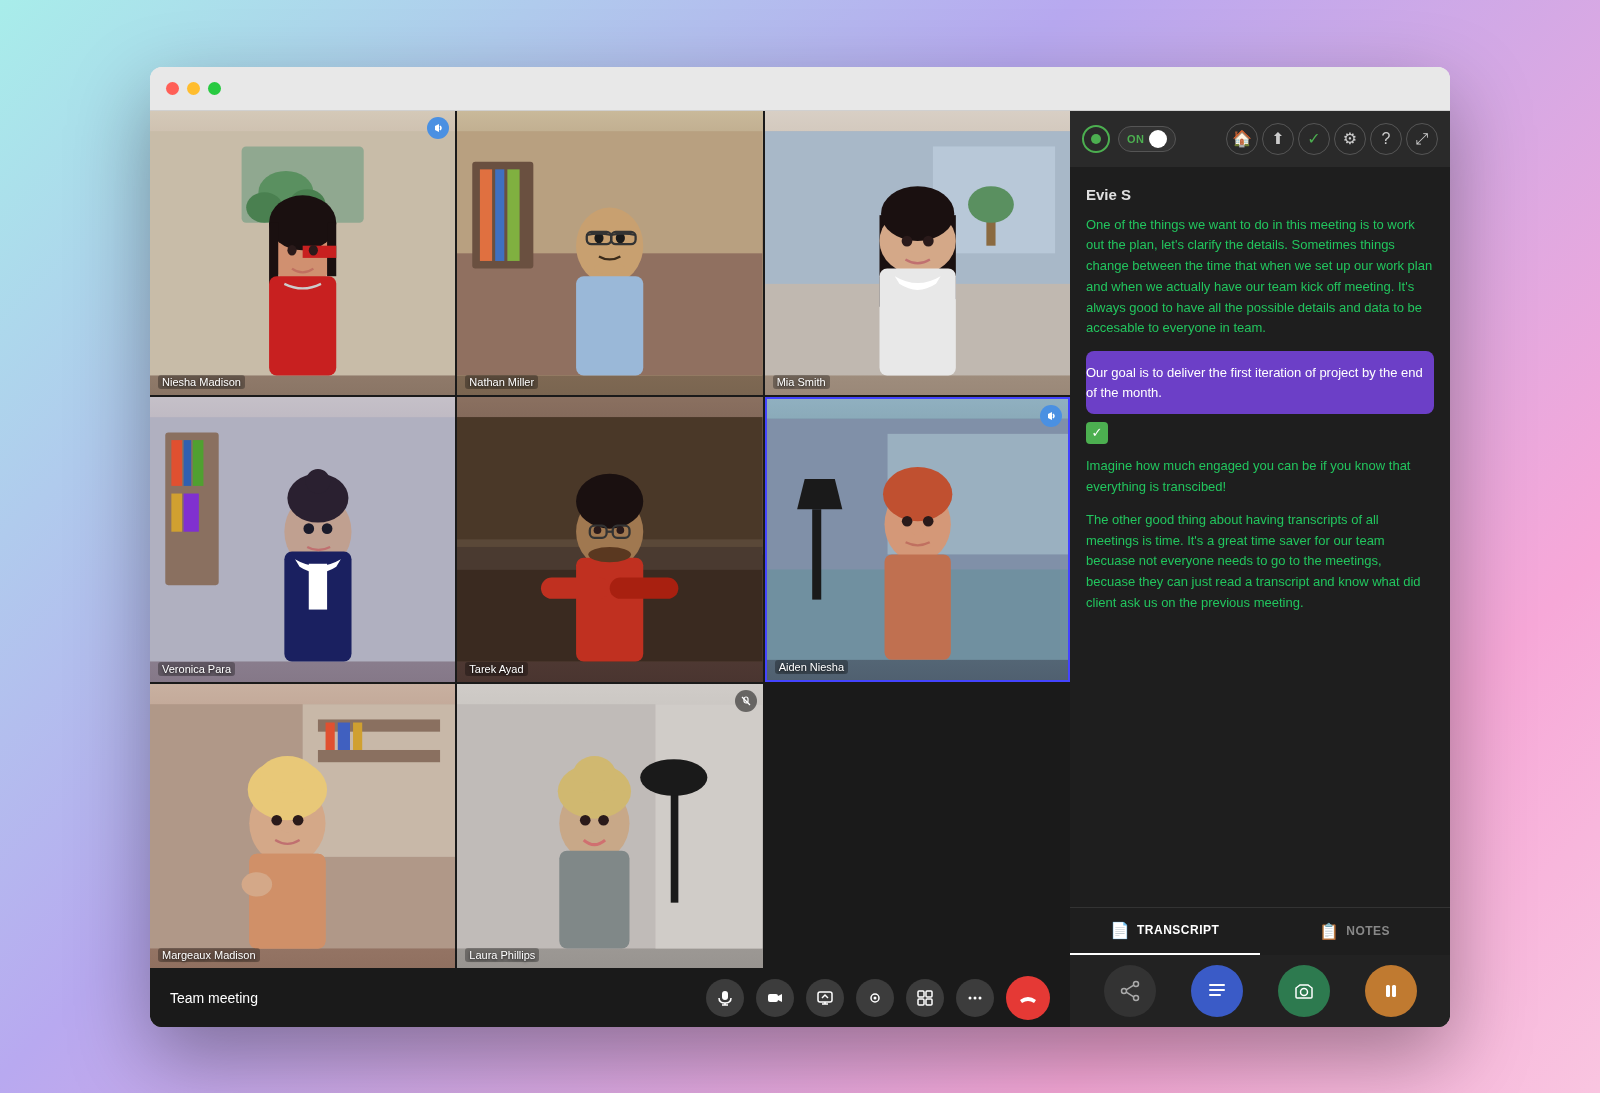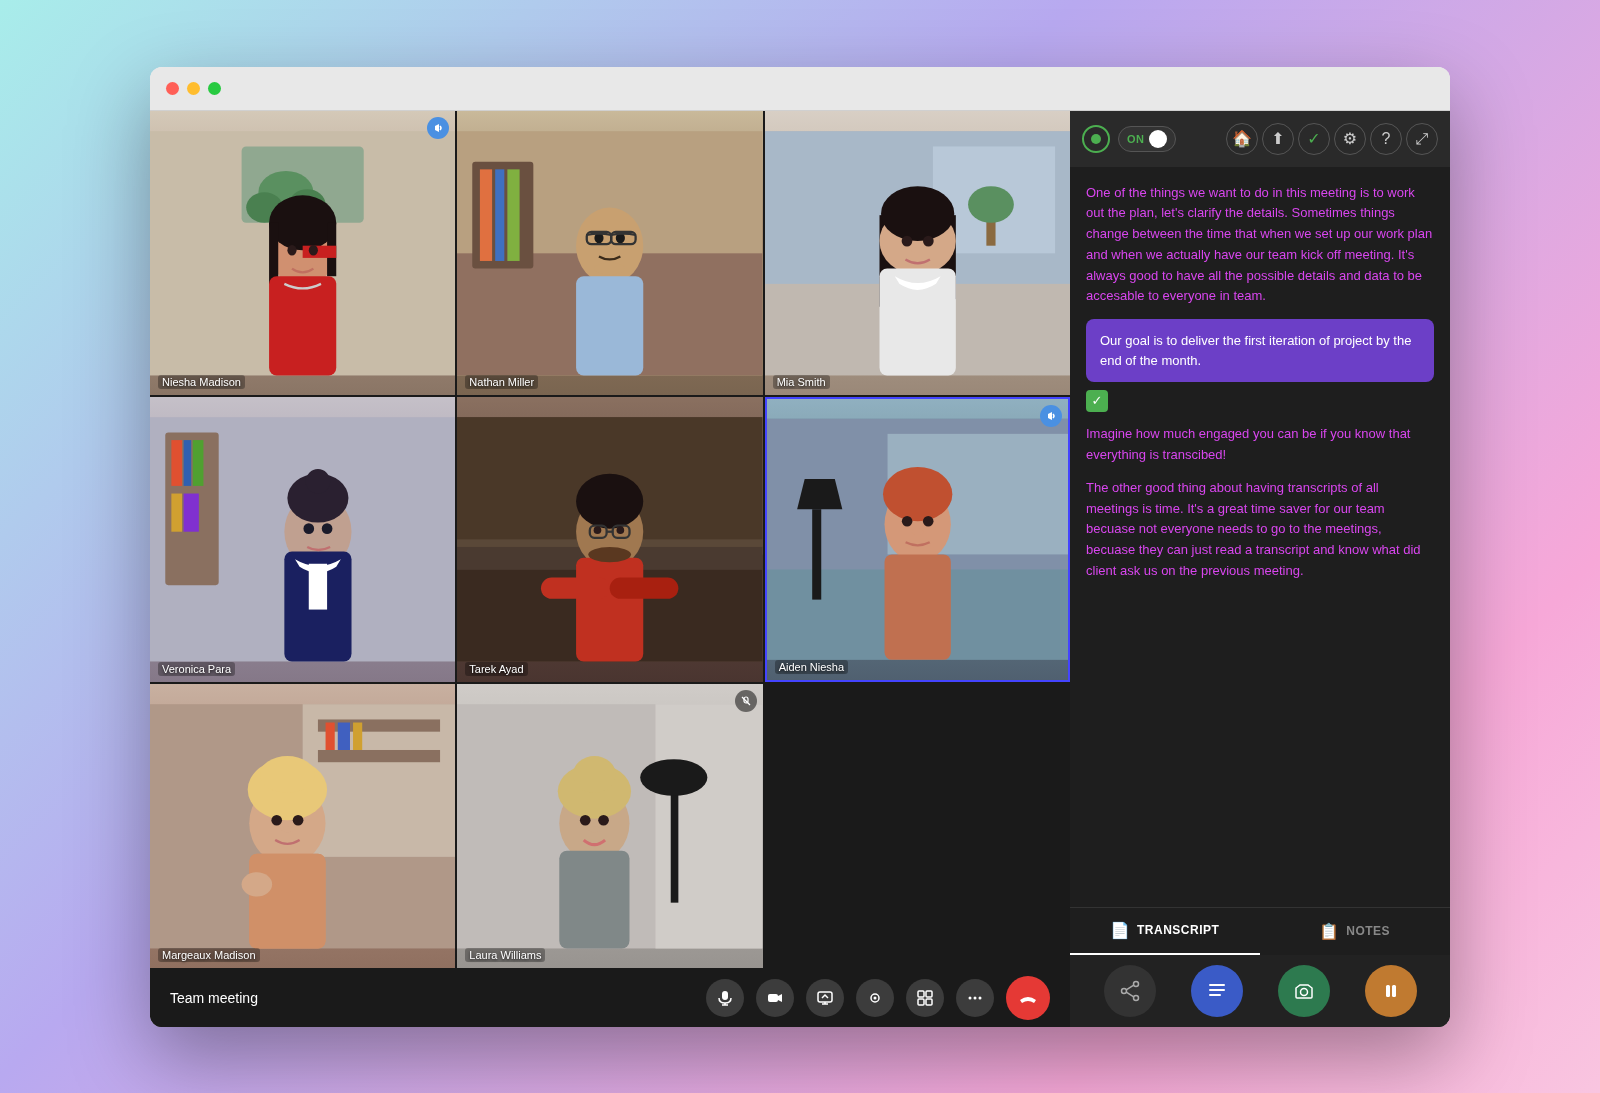--- a/index.html
+++ b/index.html
@@ -289,30 +289,30 @@
     }
 
     .speaker-name {
       color: #e0e0e0;
       font-size: 15px;
       font-weight: 600;
       margin-bottom: 8px;
     }
 
     .transcript-text {
-      color: #d946ef;
+      color: #22c55e;
       font-size: 13px;
       line-height: 1.6;
       margin-bottom: 12px;
     }
 
     .highlight-box {
       background: #6c3fc7;
       border-radius: 8px;
-      padding: 12px 14px;
+      padding: 12px 0;
       margin-bottom: 8px;
       color: white;
       font-size: 13px;
       line-height: 1.5;
     }
 
     .checkmark-badge {
       width: 22px; height: 22px;
       background: #4caf50;
       border-radius: 4px;
@@ -640,21 +640,21 @@
 
               <ellipse cx="90" cy="82" rx="4" ry="2" fill="#c8a888"></ellipse>
             </svg>
           </div>
           <div class="video-muted-icon">
             <svg width="12" height="12" viewBox="0 0 12 12">
                 <rect x="4" y="2" width="4" height="6" rx="2" fill="none" stroke="white" stroke-width="1.2"></rect>
                 <line x1="2" y1="2" x2="10" y2="10" stroke="white" stroke-width="1.2"></line>
               </svg>
           </div>
-          <div class="video-label">Laura Williams</div>
+          <div class="video-label">Laura Phillips</div>
         </div>
 
 
       </div>
 
       <div class="call-controls">
         <span class="meeting-label">Team meeting</span>
         <div class="controls-center">
 
           <button class="ctrl-btn">
@@ -731,20 +731,21 @@
           <div class="toolbar-icon">🏠</div>
           <div class="toolbar-icon">⬆</div>
           <div class="toolbar-icon" style="color: #4caf50;">✓</div>
           <div class="toolbar-icon">⚙</div>
           <div class="toolbar-icon">?</div>
           <div class="toolbar-icon">⤢</div>
         </div>
       </div>
 
       <div class="transcript-area">
+        <div class="speaker-name">Evie S</div>
         <div class="transcript-text">One of the things we want to do in this meeting is to work out the plan, let's clarify the details. Sometimes things change between the time that when we set up our work plan and when we actually have our team kick off meeting. It's always good to have all the possible details and data to be accesable to everyone in team.</div>
 
         <div class="highlight-box">
           <span>Our goal is to deliver the first iteration of project by the end of the month.</span>
         </div>
 
         <div class="checkmark-badge">✓</div>
 
         <div class="transcript-text">Imagine how much engaged you can be if you know that everything is transcibed!</div>
         <div class="transcript-text">The other good thing about having transcripts of all meetings is time. It's a great time saver for our team becuase not everyone needs to go to the meetings, becuase they can just read a transcript and know what did client ask us on the previous meeting.</div>

